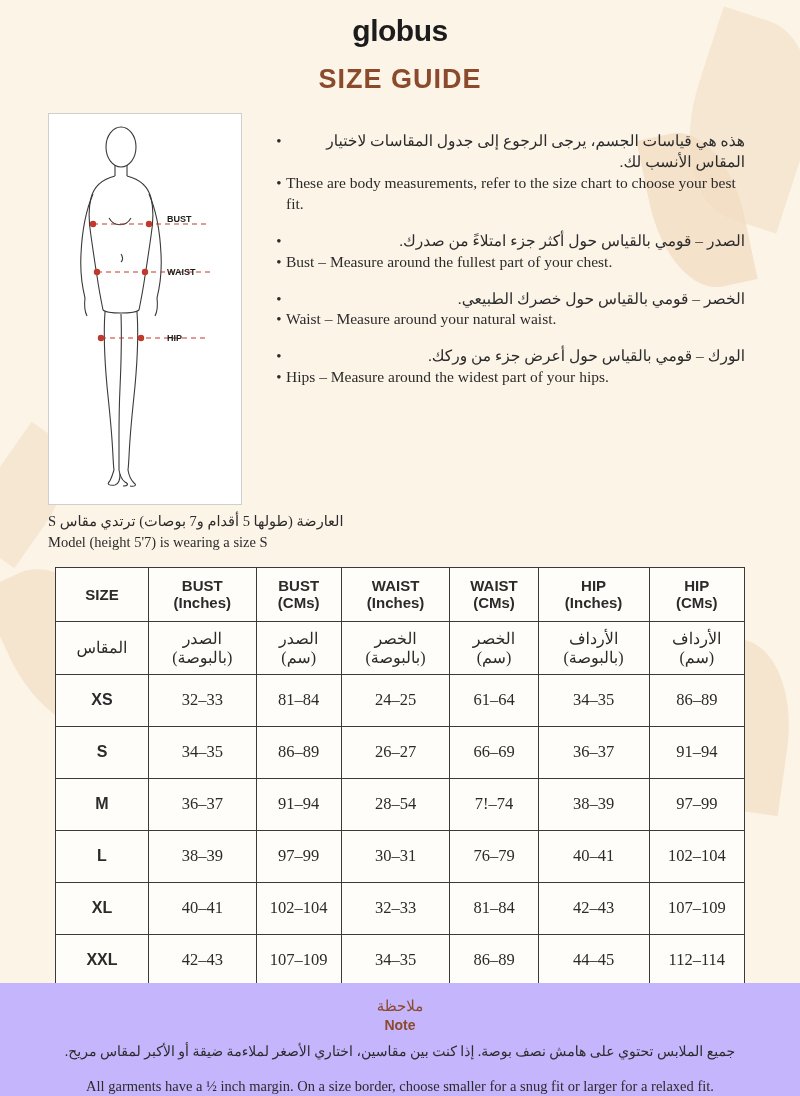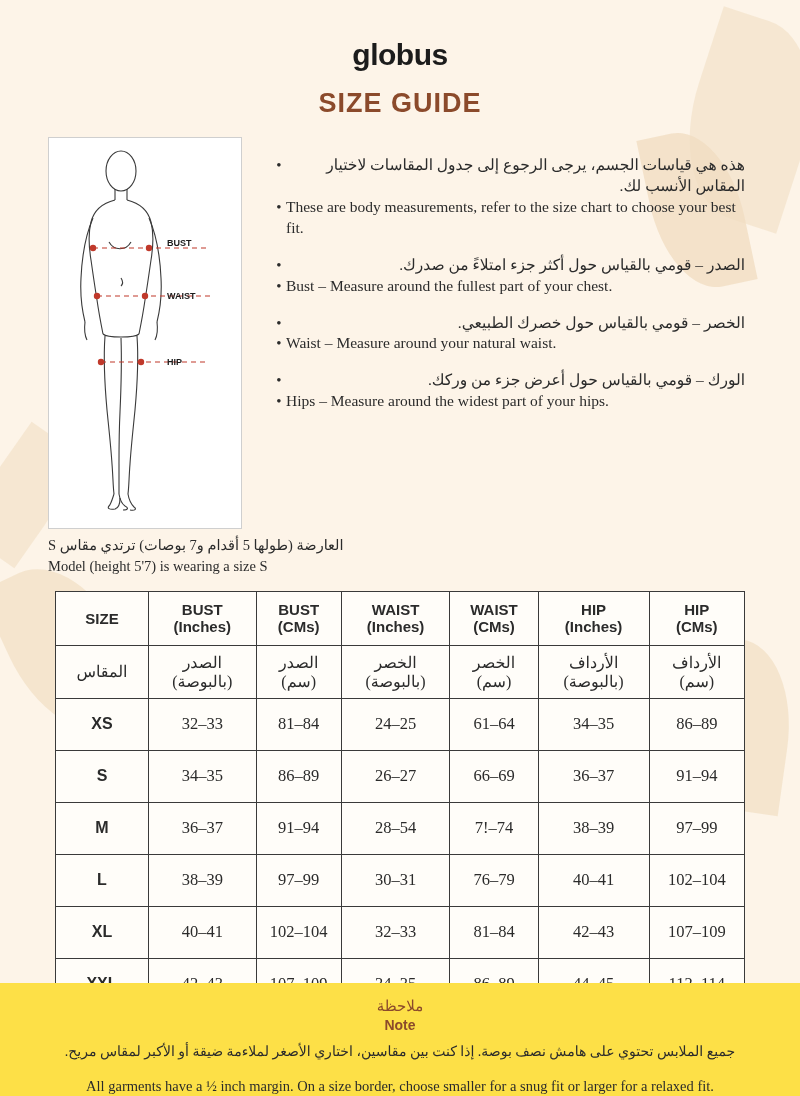--- a/index.html
+++ b/index.html
@@ -35,21 +35,21 @@
     position: relative;
     z-index: 2;
     width: 800px;
     height: 1096px;
     box-sizing: border-box;
   }
 
   
   .brand {
     text-align: center;
-    padding-top: 38px;
+    padding-top: 14px;
     font-family: "Liberation Sans", sans-serif;
     font-weight: bold;
     font-size: 30px;
     letter-spacing: -0.5px;
     color: #1c1c1c;
   }
   .guide-title {
     text-align: center;
     margin-top: 16px;
     font-family: "Liberation Sans", sans-serif;
@@ -147,21 +147,21 @@
     font-weight: bold;
     font-size: 16px;
   }
   col.c-size { width: 13.5%; }
 
   
   .footer {
     position: absolute;
     left: 0; right: 0; bottom: 0;
     height: 113px;
-    background: #fde047;
+    background: #c4b5fd;
     text-align: center;
     padding-top: 14px;
     box-sizing: border-box;
   }
   .footer .note-ar {
     color: #8b4a2b;
     font-size: 15px;
     direction: rtl;
   }
   .footer .note-en {

